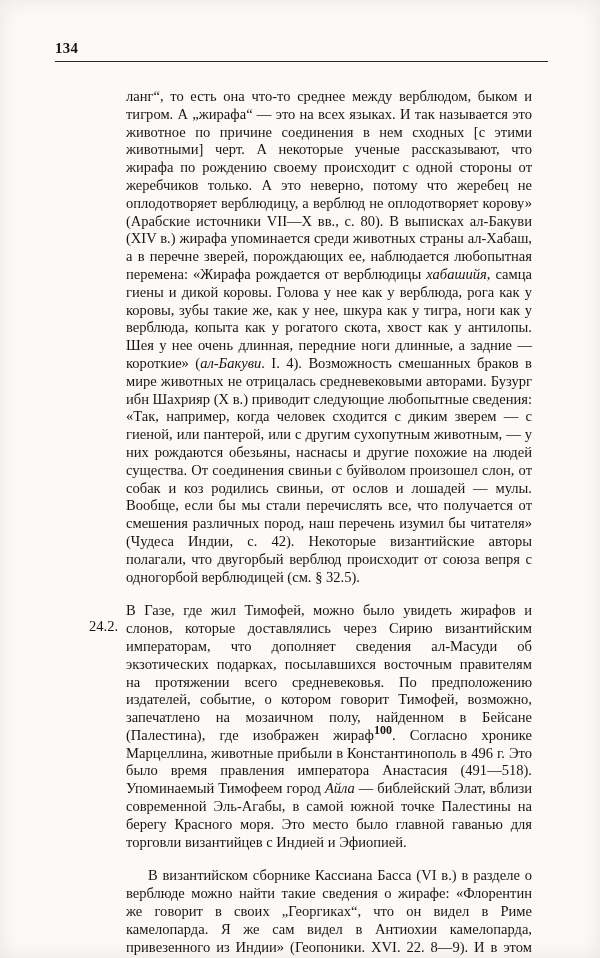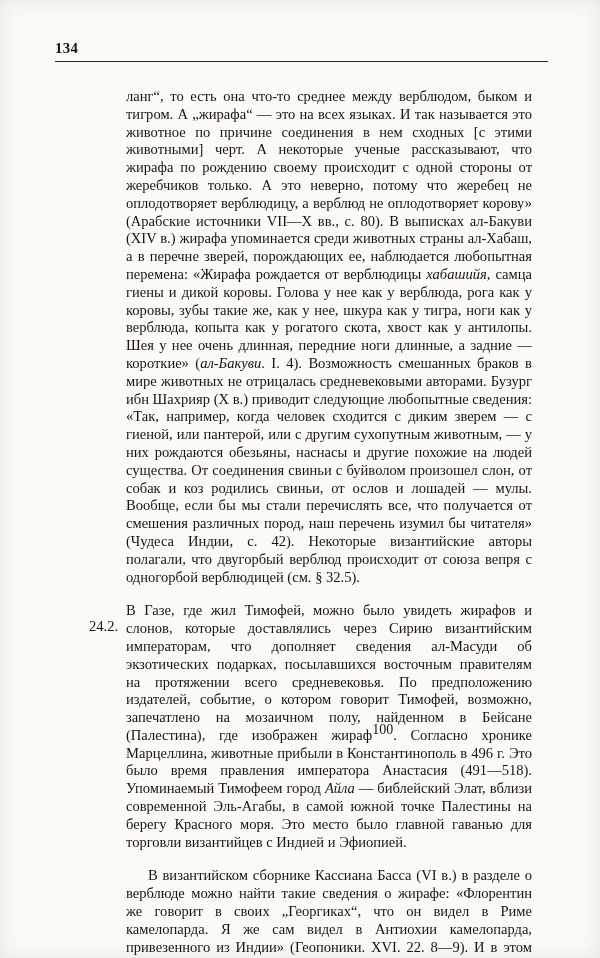--- a/index.html
+++ b/index.html
@@ -43,22 +43,22 @@
   p.para { position:relative; margin:16px; }
   p.para.indented { text-indent:22px; }
   .para-number {
     position:absolute;
     left:-37px;
     top:16px;
     text-indent:0;
   }
   .it { font-style:italic; }
   sup.fn {
-    font-weight:normal;
-    font-size:14px;
+    font-weight:bold;
+    font-size:12px;
     line-height:0;
     vertical-align:super;
   }
 </style>
 </head>
 <body>
 
 <div class="page">
   <div class="header">
     <span class="pagenum">134</span>

